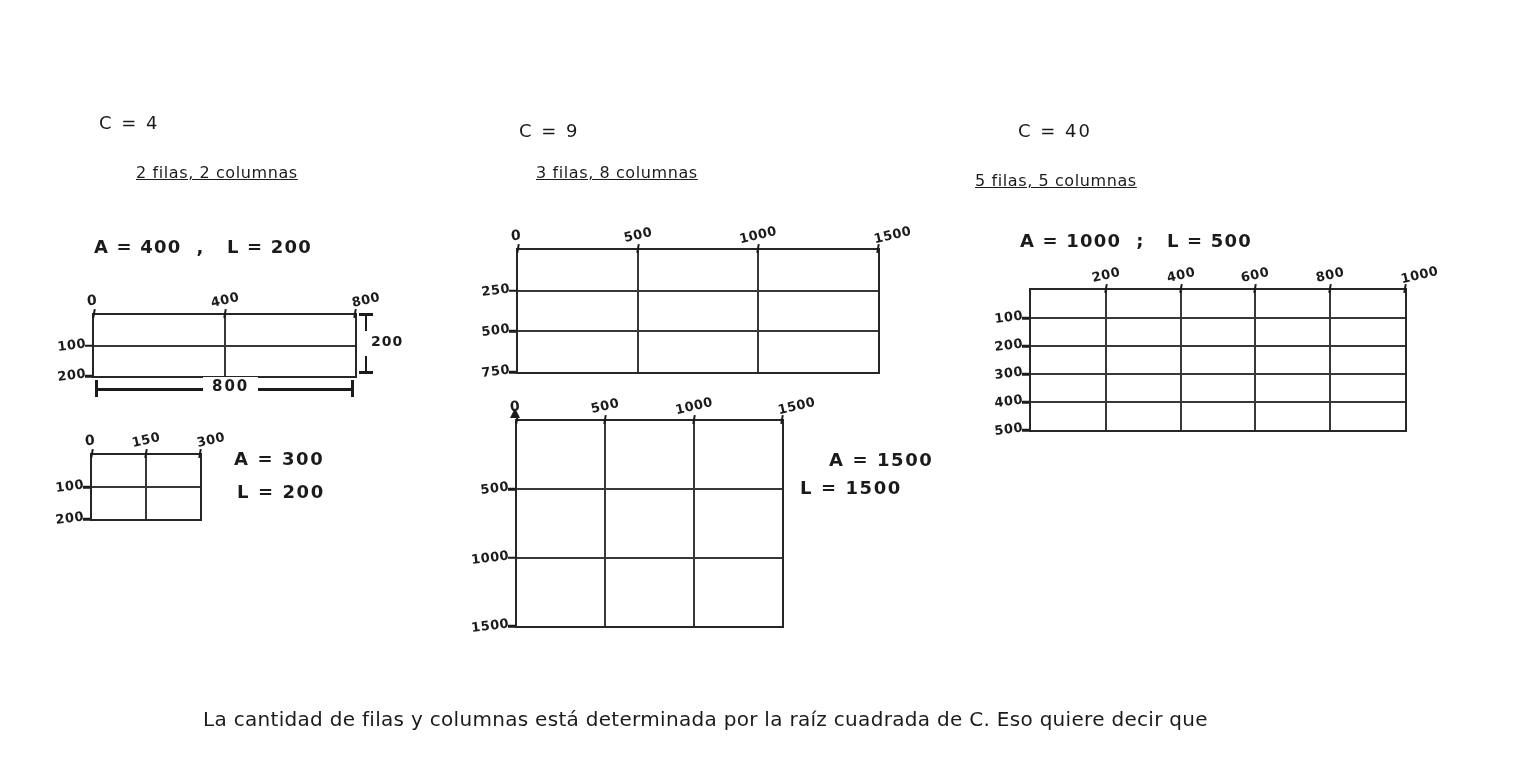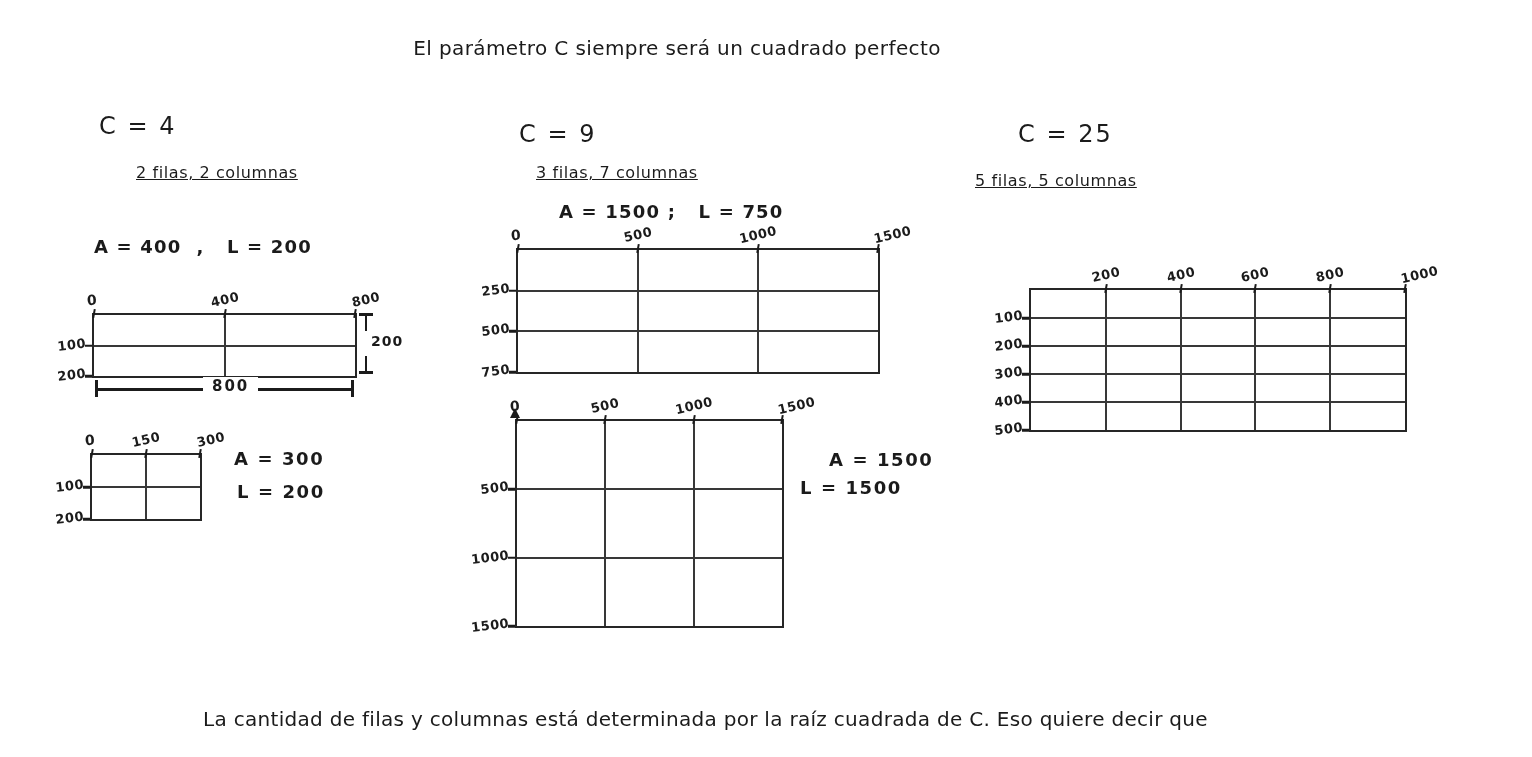--- a/index.html
+++ b/index.html
@@ -1,20 +1,20 @@
 <!DOCTYPE html>
 <html><head>
 <meta charset="utf-8">
 <style>
   html,body{margin:0;padding:0;background:#fff;}
   .canvas{position:relative;width:1532px;height:757px;background:#ffffff;overflow:hidden;
           font-family:"DejaVu Sans",sans-serif;color:#1b1b1b;}
   .hand{position:absolute;white-space:pre;color:#1b1b1b;}
   .title{left:382px;top:36px;width:590px;text-align:center;font-size:20px;letter-spacing:0.4px;}
-  .heading{font-size:24px;letter-spacing:2px;}
+  .heading{font-size:18px;letter-spacing:2px;}
   .sub{font-size:16px;letter-spacing:0.6px;text-decoration:underline;}
   .dims{font-size:18px;font-weight:bold;letter-spacing:1.2px;}
   .dims2{font-size:18px;font-weight:bold;letter-spacing:1.6px;text-align:right;}
   .footer{left:203px;top:644px;font-size:20px;line-height:30px;letter-spacing:0.3px;white-space:pre;}
 
   .grid{position:absolute;border:2px solid #262626;background:transparent;}
   .gline{position:absolute;background:#383838;}
   .gline.v{top:0;bottom:0;width:2px;transform:translateX(-1px);}
   .gline.h{left:0;right:0;height:2px;transform:translateY(-1px);}
   .xtickmark{position:absolute;top:-6px;height:9px;width:2px;background:#1b1b1b;
@@ -32,21 +32,20 @@
   .wlabel{font-size:15px;background:#ffffff;padding:0 9px;letter-spacing:2px;}
   .hlabel{font-size:14px;letter-spacing:1px;}
   .arrow-up{position:absolute;width:0;height:0;border-left:5px solid transparent;
             border-right:5px solid transparent;border-bottom:10px solid #1b1b1b;}
 </style>
 </head>
 <body>
 
 <div class="canvas">
 
-  <div class="hand title">El parámetro C siempre será un cuadrado perfecto</div>
 
   <div class="hand heading" style="left:99px;top:112px">C = 4</div>
   <div class="hand sub" style="left:136px;top:163px">2 filas, 2 columnas</div>
   <div class="hand dims" style="left:94px;top:236px">A = 400  ,   L = 200</div>
 
   <div class="grid" style="left:92px;top:313px;width:261px;height:61px">
       <div class="gline v" style="left: 50%;"></div>
       <div class="gline h" style="top: 50%;"></div>
       <div class="xtickmark" style="left: 0%;"></div>
       <div class="hand tick xtick zero" style="left: 0%;">0</div>
@@ -86,22 +85,21 @@
       <div class="hand tick xtick last" style="left: 100%;">300</div>
       <div class="ytickmark" style="top: 50%;"></div>
       <div class="hand tick ytick" style="top: 50%;">100</div>
       <div class="ytickmark" style="top: 100%;"></div>
       <div class="hand tick ytick" style="top: 100%;">200</div>
     </div>
   <div class="hand dims2" style="left:234px;top:448px">A = 300</div>
   <div class="hand dims2" style="left:237px;top:481px">L = 200</div>
 
   <div class="hand heading" style="left:519px;top:120px">C = 9</div>
-  <div class="hand sub" style="left:536px;top:163px">3 filas, 7 columnas</div>
-  <div class="hand dims" style="left:559px;top:201px">A = 1500 ;   L = 750</div>
+  <div class="hand sub" style="left:536px;top:163px">3 filas, 8 columnas</div>
 
   <div class="grid" style="left:516px;top:248px;width:360px;height:122px">
       <div class="gline v" style="left: 33.3333%;"></div>
       <div class="gline v" style="left: 66.6667%;"></div>
       <div class="gline h" style="top: 33.3333%;"></div>
       <div class="gline h" style="top: 66.6667%;"></div>
       <div class="xtickmark" style="left: 0%;"></div>
       <div class="hand tick xtick zero" style="left: 0%;">0</div>
       <div class="xtickmark" style="left: 33.3333%;"></div>
       <div class="hand tick xtick" style="left: 33.3333%;">500</div>
@@ -134,22 +132,23 @@
       <div class="hand tick ytick" style="top: 33.3333%;">500</div>
       <div class="ytickmark" style="top: 66.6667%;"></div>
       <div class="hand tick ytick" style="top: 66.6667%;">1000</div>
       <div class="ytickmark" style="top: 100%;"></div>
       <div class="hand tick ytick" style="top: 100%;">1500</div>
     </div>
   <div class="arrow-up" style="left:510px;top:408px"></div>
   <div class="hand dims2" style="left:829px;top:449px">A = 1500</div>
   <div class="hand dims2" style="left:800px;top:477px">L = 1500</div>
 
-  <div class="hand heading" style="left:1018px;top:120px">C = 25</div>
+  <div class="hand heading" style="left:1018px;top:120px">C = 40</div>
   <div class="hand sub" style="left:975px;top:171px">5 filas, 5 columnas</div>
+  <div class="hand dims" style="left:1020px;top:230px">A = 1000  ;   L = 500</div>
 
   <div class="grid" style="left:1029px;top:288px;width:374px;height:140px">
       <div class="gline v" style="left: 20%;"></div>
       <div class="gline v" style="left: 40%;"></div>
       <div class="gline v" style="left: 60%;"></div>
       <div class="gline v" style="left: 80%;"></div>
       <div class="gline h" style="top: 20%;"></div>
       <div class="gline h" style="top: 40%;"></div>
       <div class="gline h" style="top: 60%;"></div>
       <div class="gline h" style="top: 80%;"></div>

